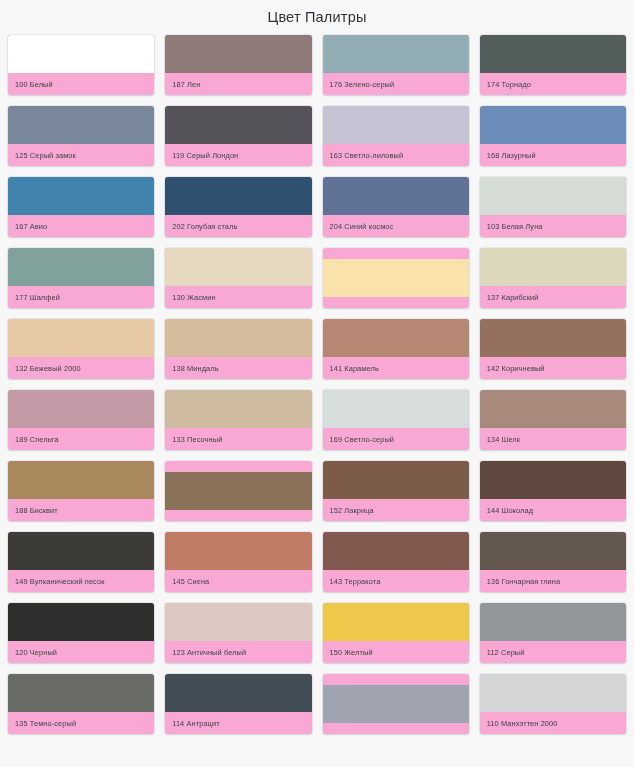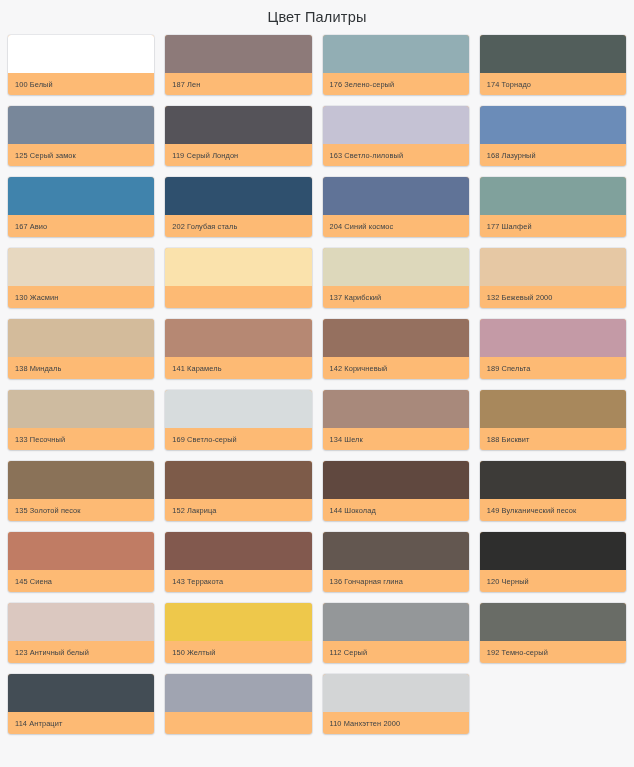--- a/index.html
+++ b/index.html
@@ -22,27 +22,28 @@
     padding: 9px 0 10px 0;
   }
   #palette-grid {
     display: grid;
     grid-template-columns: repeat(4, 1fr);
     column-gap: 11px;
     row-gap: 11px;
     padding: 0 8px 8px 8px;
   }
   .swatch-card {
-    background: #fdba74;
+    background: #f9a8d4;
     border-radius: 3px;
     box-shadow: 0 1px 2px rgba(30,35,45,.13), 0 0 0 1px rgba(225,227,231,.75);
     overflow: hidden;
     display: flex;
     flex-direction: column;
     height: 60px;
+    justify-content: center;
   }
   .swatch-color {
     height: 38px;
     width: 100%;
     flex: none;
   }
   .swatch-label {
     flex: 1;
     display: flex;
     align-items: center;
@@ -98,20 +99,24 @@
     </div>
     <div class="swatch-card">
       <div class="swatch-color" style="background: rgb(47, 80, 110);"></div>
       <div class="swatch-label">202 Голубая сталь</div>
     </div>
     <div class="swatch-card">
       <div class="swatch-color" style="background: rgb(96, 115, 151);"></div>
       <div class="swatch-label">204 Синий космос</div>
     </div>
     <div class="swatch-card">
+      <div class="swatch-color" style="background: rgb(213, 220, 214);"></div>
+      <div class="swatch-label">103 Белая Луна</div>
+    </div>
+    <div class="swatch-card">
       <div class="swatch-color" style="background: rgb(128, 161, 156);"></div>
       <div class="swatch-label">177 Шалфей</div>
     </div>
     <div class="swatch-card">
       <div class="swatch-color" style="background: rgb(231, 216, 192);"></div>
       <div class="swatch-label">130 Жасмин</div>
     </div>
     <div class="swatch-card">
       <div class="swatch-color" style="background: rgb(250, 226, 172);"></div>
     </div>
@@ -150,21 +155,20 @@
     <div class="swatch-card">
       <div class="swatch-color" style="background: rgb(168, 137, 123);"></div>
       <div class="swatch-label">134 Шелк</div>
     </div>
     <div class="swatch-card">
       <div class="swatch-color" style="background: rgb(168, 136, 92);"></div>
       <div class="swatch-label">188 Бисквит</div>
     </div>
     <div class="swatch-card">
       <div class="swatch-color" style="background: rgb(138, 114, 88);"></div>
-      <div class="swatch-label">135 Золотой песок</div>
     </div>
     <div class="swatch-card">
       <div class="swatch-color" style="background: rgb(125, 91, 73);"></div>
       <div class="swatch-label">152 Лакрица</div>
     </div>
     <div class="swatch-card">
       <div class="swatch-color" style="background: rgb(96, 72, 63);"></div>
       <div class="swatch-label">144 Шоколад</div>
     </div>
     <div class="swatch-card">
@@ -194,21 +198,21 @@
     <div class="swatch-card">
       <div class="swatch-color" style="background: rgb(238, 200, 75);"></div>
       <div class="swatch-label">150 Желтый</div>
     </div>
     <div class="swatch-card">
       <div class="swatch-color" style="background: rgb(148, 151, 153);"></div>
       <div class="swatch-label">112 Серый</div>
     </div>
     <div class="swatch-card">
       <div class="swatch-color" style="background: rgb(105, 108, 102);"></div>
-      <div class="swatch-label">192 Темно-серый</div>
+      <div class="swatch-label">135 Темно-серый</div>
     </div>
     <div class="swatch-card">
       <div class="swatch-color" style="background: rgb(67, 77, 85);"></div>
       <div class="swatch-label">114 Антрацит</div>
     </div>
     <div class="swatch-card">
       <div class="swatch-color" style="background: rgb(160, 164, 177);"></div>
     </div>
     <div class="swatch-card">
       <div class="swatch-color" style="background: rgb(211, 213, 214);"></div>

